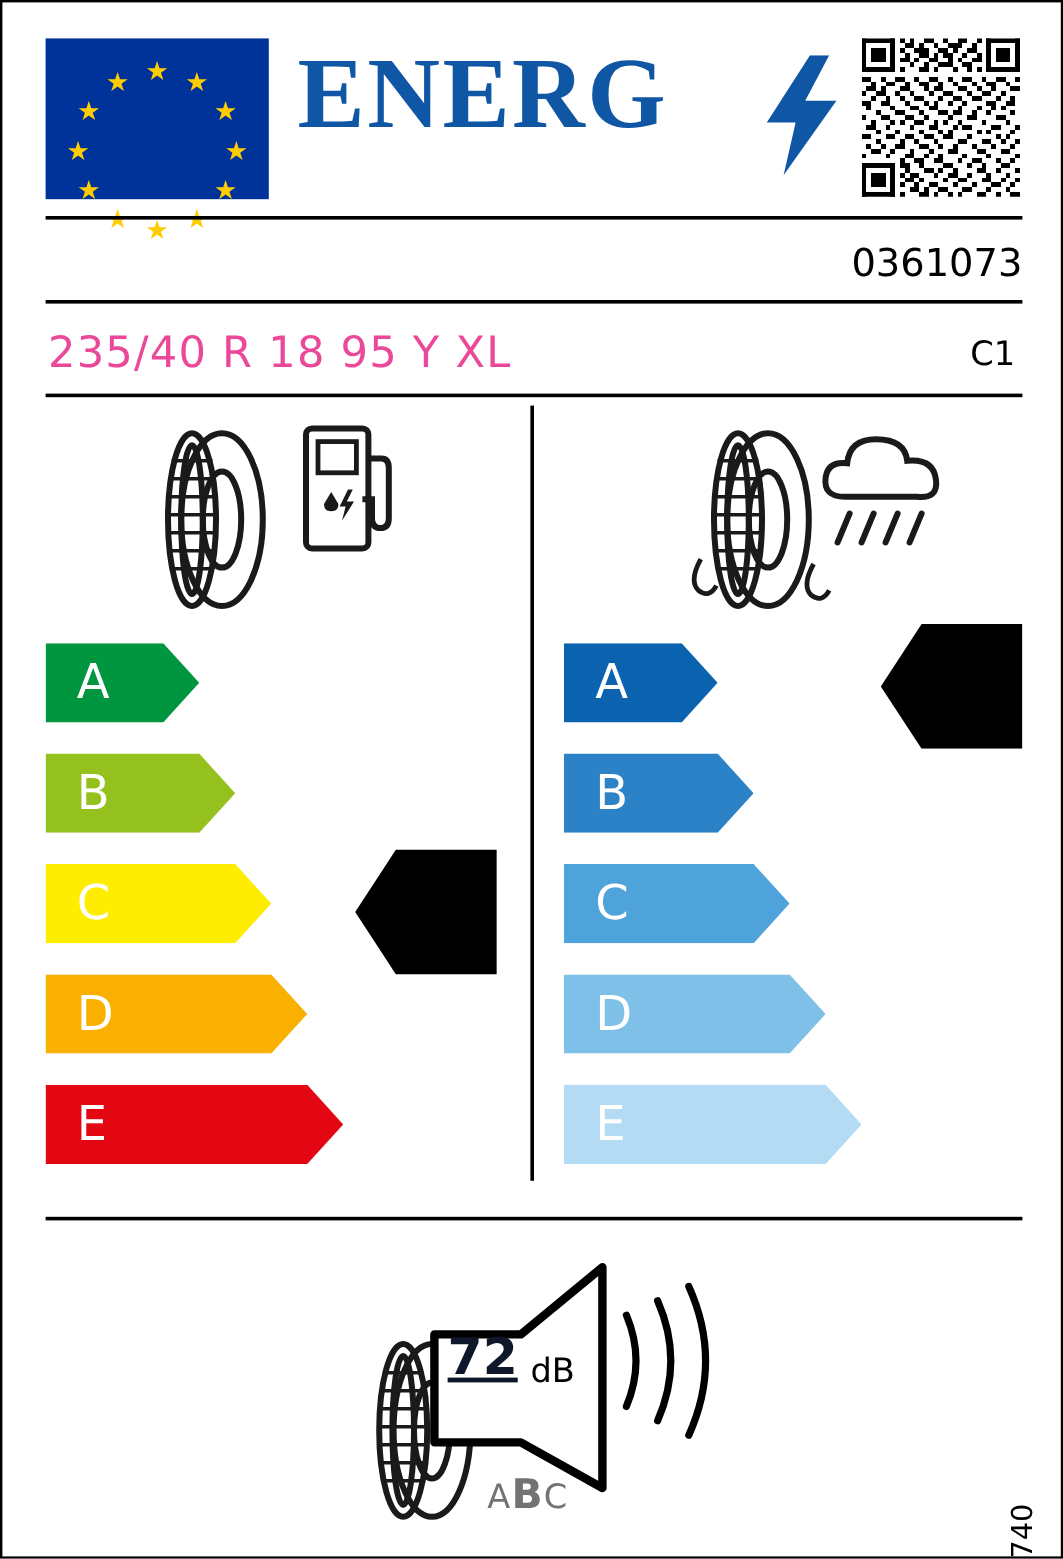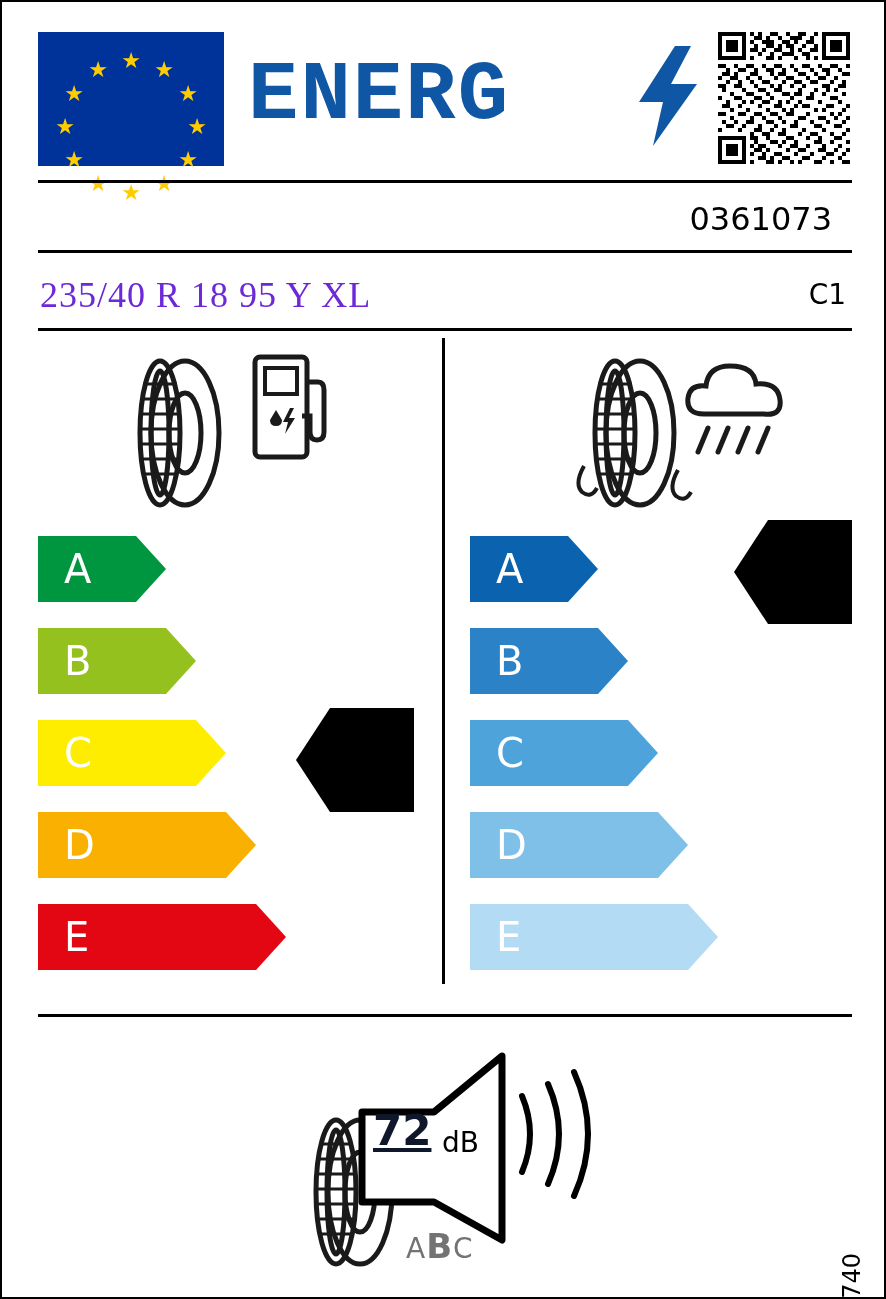--- a/index.html
+++ b/index.html
@@ -34,22 +34,22 @@
     color: #FFCC00;
     font-size: 22px;
     line-height: 22px;
     width: 22px;
     height: 22px;
     text-align: center;
   }
   .energ-word {
     position: absolute;
     left: 246px;
-    top: 46px;
-    font-family: Liberation Mono, monospace;
+    top: 29px;
+    font-family: Liberation Serif, serif;
     font-weight: bold;
     font-size: 84px;
     line-height: 96px;
     letter-spacing: 2px;
     color: #0F56A5;
   }
   .energ-bolt {
     position: absolute;
     left: 637px;
     top: 44px;
@@ -83,34 +83,33 @@
     position: absolute;
     left: 38px;
     top: 198px;
     font-size: 32px;
     font-weight: bold;
     color: #000000;
     letter-spacing: 0px;
   }
   .code {
     position: absolute;
-    right: 52px;
+    right: 32px;
     top: 198px;
     font-size: 32px;
     color: #000000;
     text-align: left;
   }
   .tyre-size {
     position: absolute;
     left: 38px;
     top: 272px;
     font-size: 36px;
-    color: #6d28d9;
+    color: #ec4899;
     letter-spacing: 1px;
-    font-family: Liberation Serif, serif;
   }
   .tyre-class {
     position: absolute;
     right: 38px;
     top: 276px;
     font-size: 28px;
     color: #000000;
     text-align: right;
   }
 

